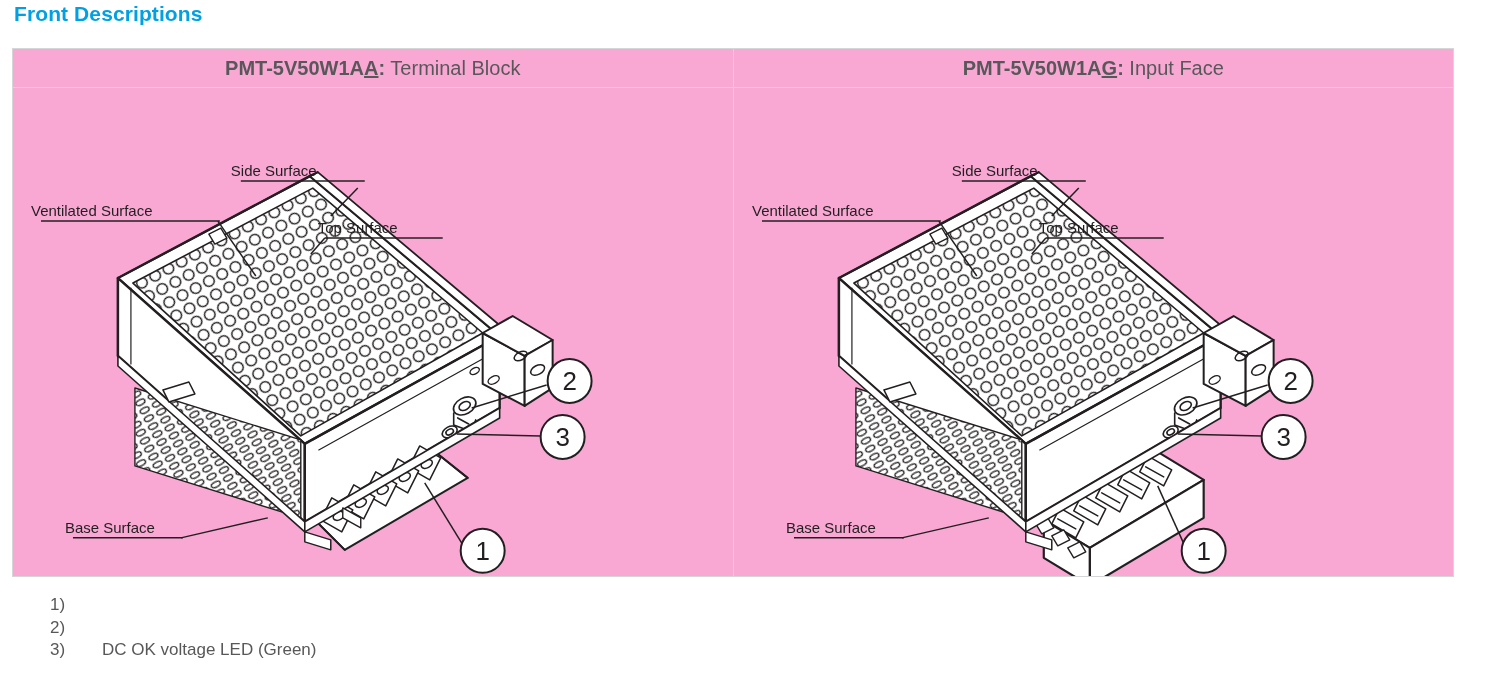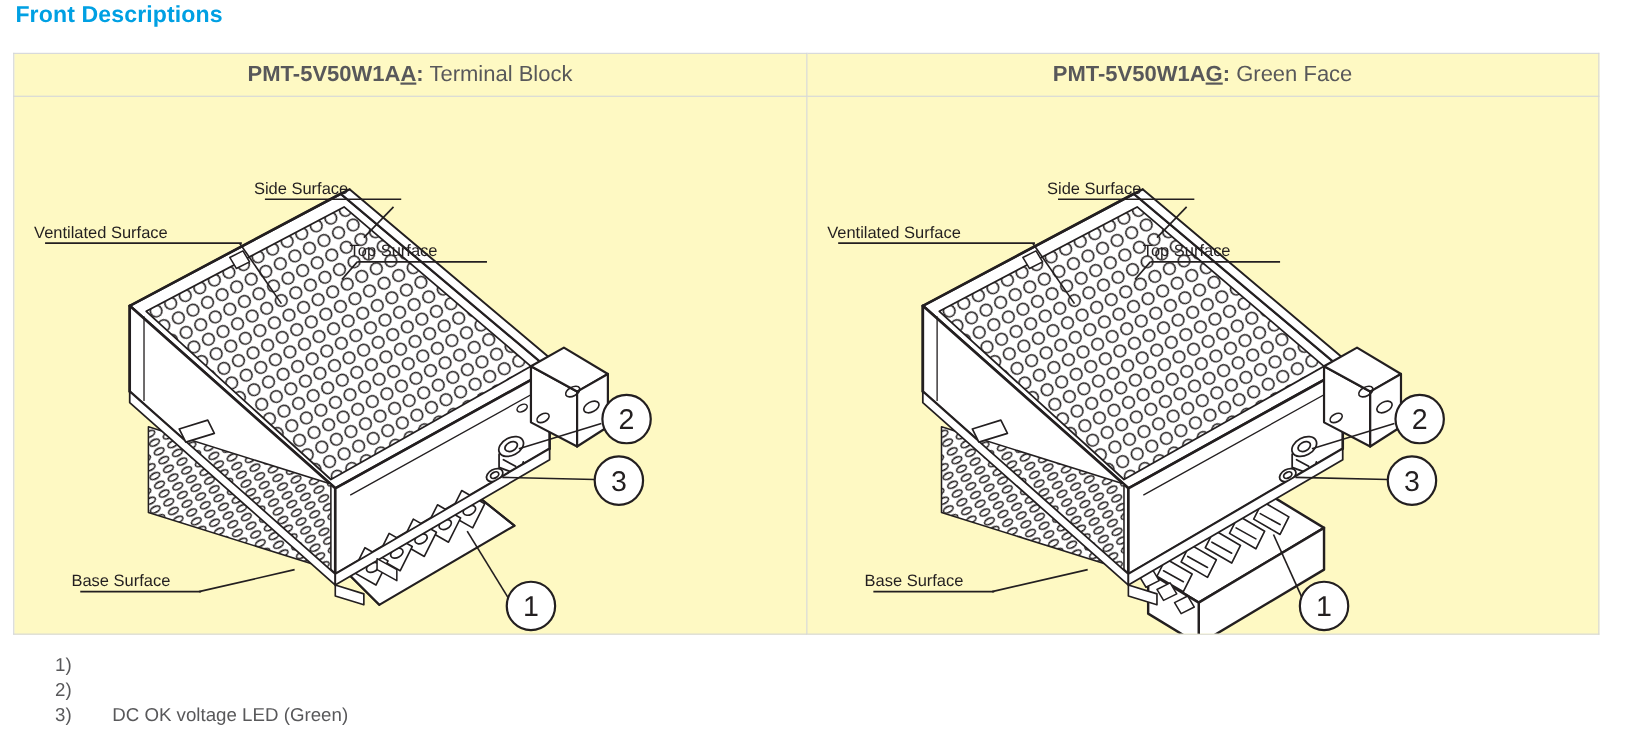--- a/index.html
+++ b/index.html
@@ -33,21 +33,21 @@
     left: 12px;
     top: 48px;
     width: 1442px;
     border-collapse: collapse;
     table-layout: fixed;
   }
   .device-table th,
   .device-table td {
     border: 1px solid #d4d6d8;
     padding: 0;
-    background: #fef9c3;
+    background: #f9a8d4;
   }
   .device-table th {
     height: 38px;
     font-size: 20px;
     font-weight: normal;
     color: #58585a;
     text-align: center;
     vertical-align: middle;
   }
   .device-table th .model {
@@ -101,21 +101,21 @@
 
 <table class="device-table">
   <thead>
     <tr>
       <th>
         <span class="model"><span>PMT-5V50W1A</span><span class="suffix">A</span><span>:</span></span>
         <span>Terminal Block</span>
       </th>
       <th>
         <span class="model"><span>PMT-5V50W1A</span><span class="suffix">G</span><span>:</span></span>
-        <span>Green Face</span>
+        <span>Input Face</span>
       </th>
     </tr>
   </thead>
   <tbody>
     <tr>
 
       <td class="figure-cell">
         <div class="figure-wrap">
           <svg viewBox="0 0 720 488" preserveAspectRatio="xMidYMid meet">
             <defs>

